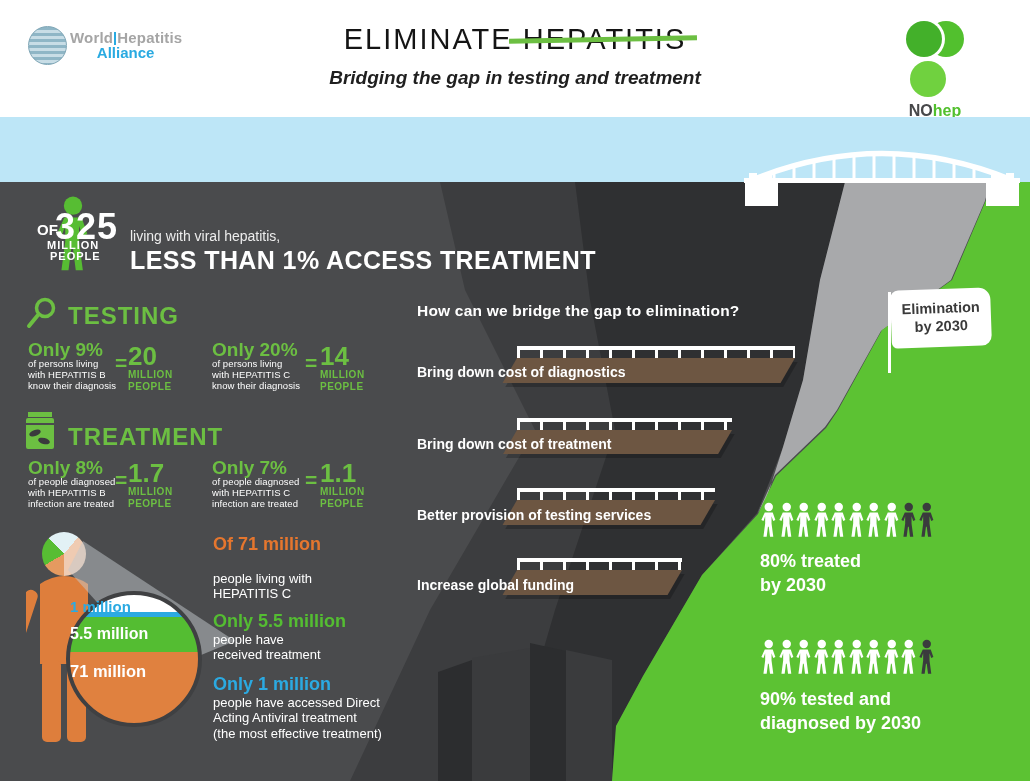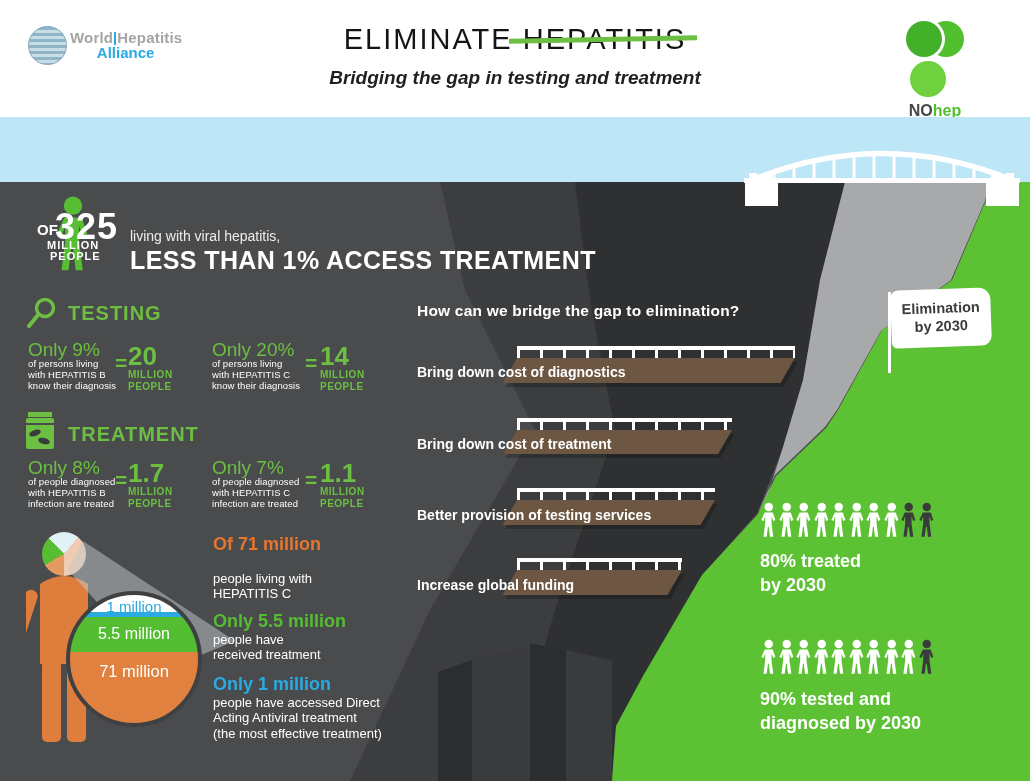--- a/index.html
+++ b/index.html
@@ -24,42 +24,42 @@
 .nc3{background:#70d13f;margin-left:-14px;position:relative;z-index:1}
 .nohep-text{font-size:16px;font-weight:bold;margin-top:1px}
 .nohep-text .no{color:#47484a}.nohep-text .hep{color:#52c02e}
 
 .hero-of{font-size:15px;font-weight:bold;color:#fff}
 .hero-num{font-size:36px;font-weight:bold;color:#fff;letter-spacing:1px;line-height:1}
 .hero-sub{font-size:11px;font-weight:bold;color:#fff;letter-spacing:1px}
 .hero-l1{font-size:14px;color:#ededed}
 .hero-l2{font-size:25px;font-weight:bold;color:#fff;letter-spacing:.4px}
 
-.sec-h{font-size:20px;font-weight:bold;color:#6cbf42;letter-spacing:1px}
-.pct{font-size:19px;font-weight:normal;color:#6cbf42}
+.sec-h{font-size:24px;font-weight:bold;color:#6cbf42;letter-spacing:1px}
+.pct{font-size:19px;font-weight:bold;color:#6cbf42}
 .desc{font-size:9.5px;line-height:1.18;color:#fff;letter-spacing:.1px}
 .eq{font-size:21px;font-weight:bold;color:#6cbf42}
 .valblock{width:64px;text-align:left}
 .val{font-size:26px;font-weight:bold;color:#6cbf42;line-height:1}
 .unit{font-size:10px;font-weight:bold;color:#6cbf42;line-height:1.15;letter-spacing:.5px}
 
 .question{font-size:15.5px;font-weight:bold;color:#fff;letter-spacing:.2px}
 .rail{border-top:4px solid #fff;background:repeating-linear-gradient(90deg,#fff 0 3px,transparent 3px 23px);height:12px}
 .board{background:#6d5642;transform:skewX(-30deg);transform-origin:top left;box-shadow:5px 4px 0 rgba(0,0,0,.22)}
 .plank-label{font-size:14px;font-weight:bold;color:#fff;z-index:5}
 
 .flag{width:100px;height:58px;background:#fff;border-radius:8px 12px 10px 6px;transform:rotate(-2deg);text-align:center;font-size:14.5px;font-weight:bold;color:#3a3a3a;line-height:1.25;padding-top:10px}
 .people-row{display:flex;gap:0}
 .person{width:17.5px;height:46px}
 .goal-label{font-size:18px;font-weight:bold;color:#fff;line-height:1.32}
 
 .cone{clip-path:polygon(83px 541px,235px 641px,160px 672px,68px 570px);background:rgba(195,201,205,.5)}
 .head-pie{width:44px;height:44px;border-radius:50%;background:conic-gradient(from 240deg,#57bd33 0 75deg,#e2f1f5 75deg 160deg,#efcbb2 160deg 300deg,#e59a60 300deg 360deg)}
 .pie{width:136px;height:136px;border-radius:50%;border:4px solid #3f4042;background:linear-gradient(180deg,#fff 0 17px,#2baae2 17px 22px,#54bd32 22px 57px,#e0813f 57px 100%)}
-.pie span{position:absolute;left:0;width:100%;text-align:center;font-weight:normal}
+.pie span{position:absolute;left:0;width:100%;font-weight:bold}
 .pie-l1{top:3px;font-size:15px;color:#2baae2}
 .pie-l2{top:30px;font-size:16px;color:#fff}
 .pie-l3{top:67px;font-size:16.5px;color:#fff}
 .hepc-h{font-size:18px;font-weight:bold}
 .hepc-p{font-size:13px;line-height:1.18;color:#fff}
 .c-orange{color:#e5762e}.c-green{color:#54bd32}.c-blue{color:#2baae2}
 </style>
 </head>
 <body>
 

